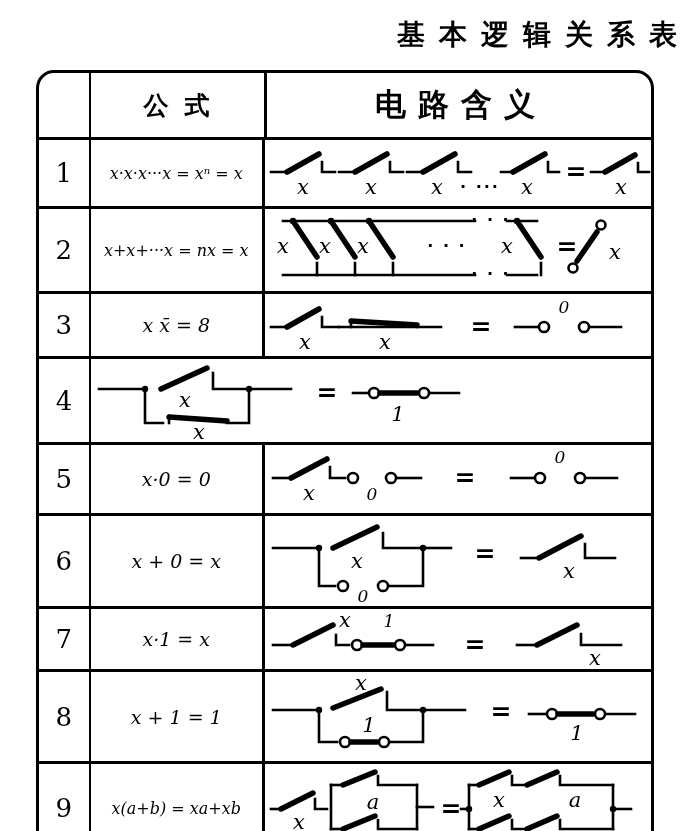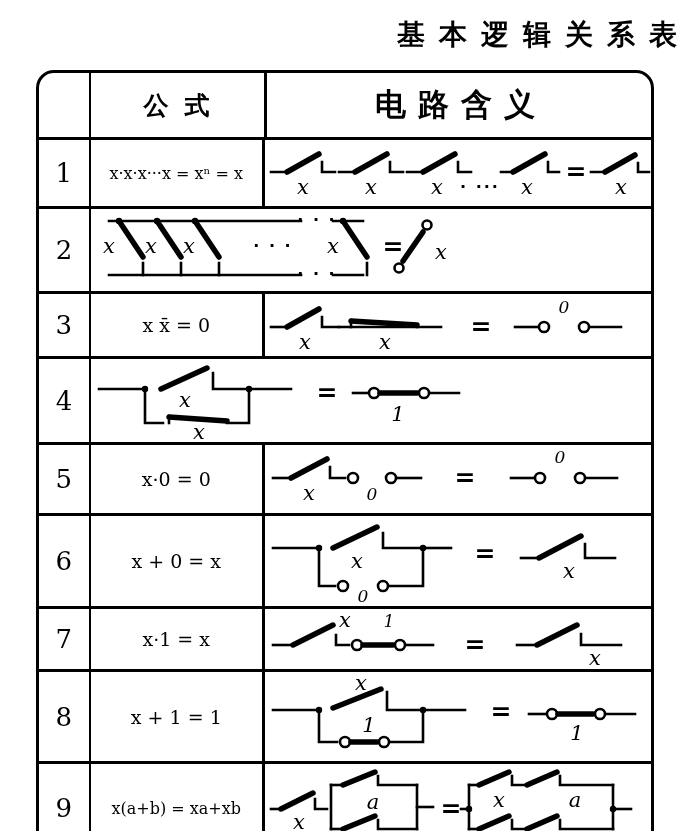--- a/index.html
+++ b/index.html
@@ -3,21 +3,21 @@
 <meta charset="utf-8">
 <style>
   html,body{margin:0;padding:0;background:#fff;}
   #page{position:relative;width:682px;height:831px;background:#fff;font-family:"DejaVu Serif",serif;color:#000;overflow:hidden;}
   #title{position:absolute;top:16px;left:9px;width:100%;text-align:right;font-size:28px;font-weight:bold;letter-spacing:14px;font-family:"DejaVu Sans",sans-serif;}
   #tbl{position:absolute;left:36px;top:70px;width:612px;border:3px solid #000;border-radius:18px;overflow:hidden;background:#fff;}
   .tr{display:flex;border-bottom:3px solid #000;}
   .tr:last-child{border-bottom:none;}
   .td{box-sizing:border-box;display:flex;align-items:center;justify-content:center;}
   .c1{width:52px;border-right:2px solid #000;font-size:26px;font-family:"DejaVu Serif",serif;}
-  .c2{width:176px;border-right:3px solid #000;font-size:19px;white-space:nowrap;}
+  .c2{width:176px;border-right:3px solid #000;font-style:italic;font-size:19px;white-space:nowrap;}
   .c2.long{font-size:16px;}
   .c3{flex:1;justify-content:flex-start;padding-left:4px;}
   .hd .c2{font-style:normal;font-size:25px;font-weight:bold;letter-spacing:16px;font-family:"DejaVu Sans",sans-serif;padding-left:14px;}
   .hd .c3{font-size:31px;font-weight:bold;letter-spacing:12px;font-family:"DejaVu Sans",sans-serif;justify-content:center;}
   .h0{height:64px}.h1{height:66px}.h2{height:82px}.h3{height:62px}.h4{height:83px}
   .h5{height:68px}.h6{height:90px}.h7{height:60px}.h8{height:89px}.h9{height:88px}
   
   .w{stroke:#000;stroke-width:2.6;fill:none;stroke-linecap:square}
   .b{stroke:#000;stroke-width:5.5;fill:none;stroke-linecap:round}
   .cc{fill:#fff;stroke:#000;stroke-width:2.6}
@@ -71,20 +71,21 @@
               <path class="b" d="M336 30 L366 13"></path>
               <path class="w" d="M369 21 V30 H380"></path>
           </g>
           <text class="lb" x="352" y="52">x</text>
         </svg>
       </div>
     </div>
 
     <div class="tr h2">
       <div class="td c1">2</div>
+      <div class="td c2 long">x+x+···x = nx = x</div>
       <div class="td c3">
         <svg width="382" height="78">
           <g>
             <path class="w" d="M14 10 H206"></path>
               <path class="w" d="M238 10 H268"></path>
             <path class="w" d="M14 64 H206"></path>
               <path class="w" d="M238 64 H268"></path>
             <circle class="nd" cx="24" cy="10" r="3.2"></circle>
               <path class="b" d="M24 10 L48 46"></path>
               <path class="w" d="M48 52 V64"></path>
@@ -111,21 +112,21 @@
             <path class="b" d="M328 21 L308 50"></path>
             <circle class="cc" cx="304" cy="57" r="4.5"></circle>
           </g>
           <text class="lb" x="346" y="48">x</text>
         </svg>
       </div>
     </div>
 
     <div class="tr h3">
       <div class="td c1">3</div>
-      <div class="td c2">x x̄ = 0</div>
+      <div class="td c2">x x̄ = 8</div>
       <div class="td c3">
         <svg width="382" height="56">
           <g>
             <path class="w" d="M2 30 H18"></path>
               <path class="b" d="M18 30 L50 12"></path>
               <path class="w" d="M53 20 V30 H70"></path>
           </g>
           <g>
             <path class="w" d="M70 30 H172"></path>
               <path class="w" d="M82 30 V23"></path>

